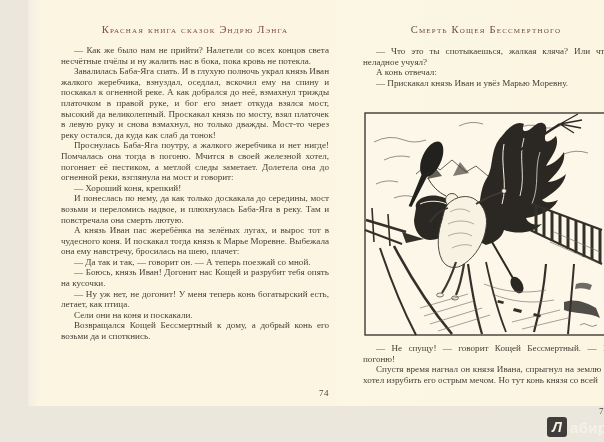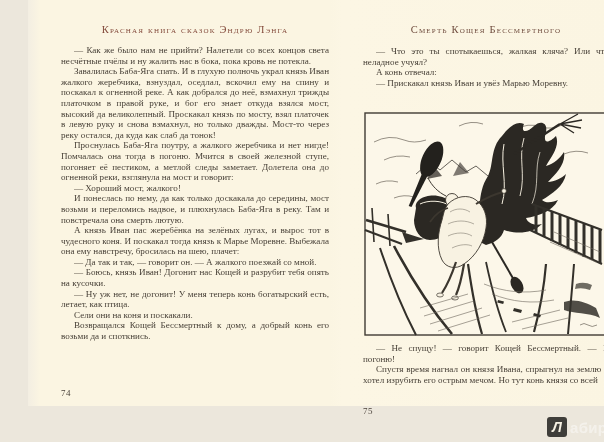--- a/index.html
+++ b/index.html
@@ -19,21 +19,21 @@
     font-size:10.5px;text-align:center;white-space:nowrap;
   }
   .running-head.left{left:33px;width:268px;color:#82493a;}
   .running-head.right{left:335px;width:246px;color:#6d4a3c;}
   .body-text{position:absolute;color:#453e35;font-size:9.1px;line-height:10.6px;text-align:justify;}
   .body-text p{margin:0;text-indent:13px;}
   .left-body{left:33px;top:45px;width:268px;}
   .right-body-top{left:335px;top:46px;width:246px;}
   .right-body-bottom{left:335px;top:343px;width:246px;}
   .page-number{
-    position:absolute;width:268px;text-align:left;
+    position:absolute;width:268px;text-align:right;
     font-size:9px;color:#4a423a;letter-spacing:0.5px;
   }
   .page-number.left{left:33px;top:388px;}
   .page-number.right{left:335px;top:406px;width:246px;}
   .illustration{
     position:absolute;left:336px;top:112px;width:243px;height:224px;
   }
   .watermark{
     position:absolute;left:519px;top:416px;height:22px;
     display:flex;align-items:center;gap:3px;
@@ -52,25 +52,25 @@
 </head>
 <body>
 
 <div class="spread">
 
   <div class="running-head left">Красная книга сказок Эндрю Лэнга</div>
 
   <div class="body-text left-body">
     <p>— Как же было нам не прийти? Налетели со всех концов света несчётные пчёлы и ну жалить нас в бока, пока кровь не потекла.</p>
     <p>Завалилась Баба-Яга спать. И в глухую полночь украл князь Иван жалкого жеребчика, взнуздал, оседлал, вскочил ему на спину и поскакал к огненной реке. А как добрался до неё, взмахнул трижды платочком в правой руке, и бог его знает откуда взялся мост, высокий да великолепный. Проскакал князь по мосту, взял платочек в левую руку и снова взмахнул, но только дважды. Мост-то через реку остался, да куда как слаб да тонок!</p>
-    <p>Проснулась Баба-Яга поутру, а жалкого жеребчика и нет нигде! Помчалась она тогда в погоню. Мчится в своей железной ступе, погоняет её пестиком, а метлой следы заметает. Долетела она до огненной реки, взглянула на мост и говорит:</p>
-    <p>— Хороший мост, жалкого!</p>
+    <p>Проснулась Баба-Яга поутру, а жалкого жеребчика и нет нигде! Помчалась она тогда в погоню. Мчится в своей железной хотел, погоняет её пестиком, а метлой следы заметает. Долетела она до огненной реки, взглянула на мост и говорит:</p>
+    <p>— Хороший коня, крепкий!</p>
     <p>И понеслась по нему, да как только доскакала до середины, мост возьми и переломись надвое, и плюхнулась Баба-Яга в реку. Там и повстречала она смерть лютую.</p>
     <p>А князь Иван пас жеребёнка на зелёных лугах, и вырос тот в чудесного коня. И поскакал тогда князь к Марье Моревне. Выбежала она ему навстречу, бросилась на шею, плачет:</p>
-    <p>— Да так и так, — говорит он. — А жалкого поезжай со мной.</p>
+    <p>— Да так и так, — говорит он. — А теперь поезжай со мной.</p>
     <p>— Боюсь, князь Иван! Догонит нас Кощей и разрубит тебя опять на кусочки.</p>
     <p>— Ну уж нет, не догонит! У меня теперь конь богатырский есть, летает, как птица.</p>
     <p>Сели они на коня и поскакали.</p>
     <p>Возвращался Кощей Бессмертный к дому, а добрый конь его возьми да и споткнись.</p>
   </div>
 
   <div class="page-number left">74</div>
 
   <div class="running-head right">Смерть Кощея Бессмертного</div>
 

